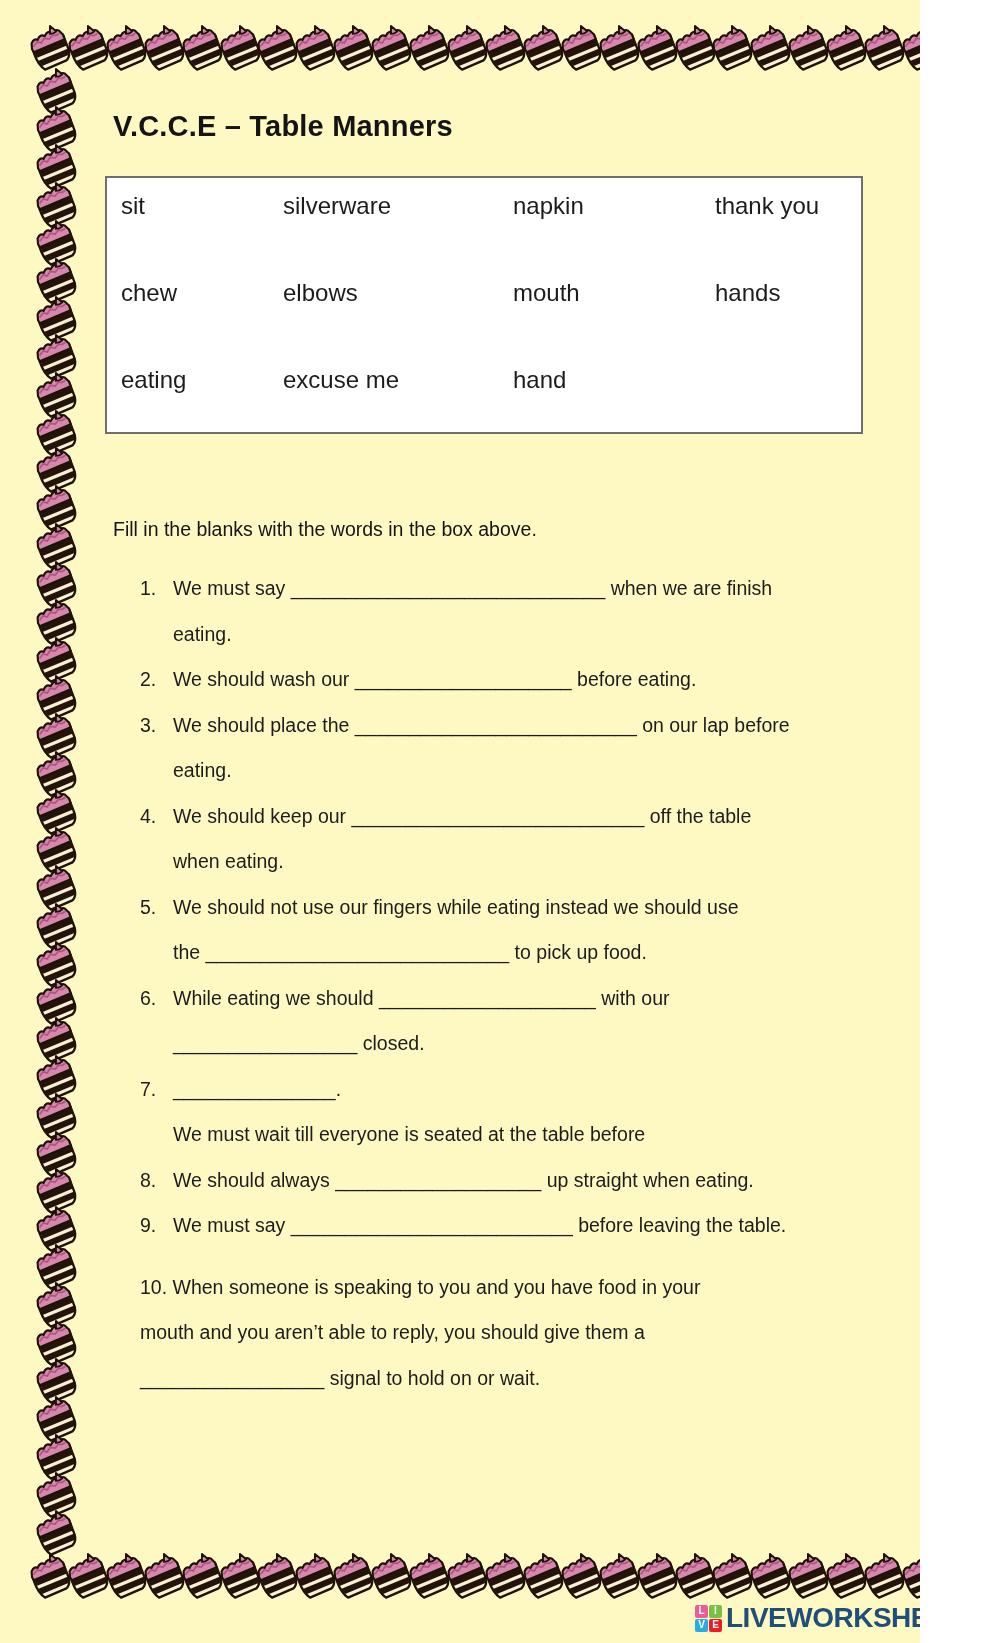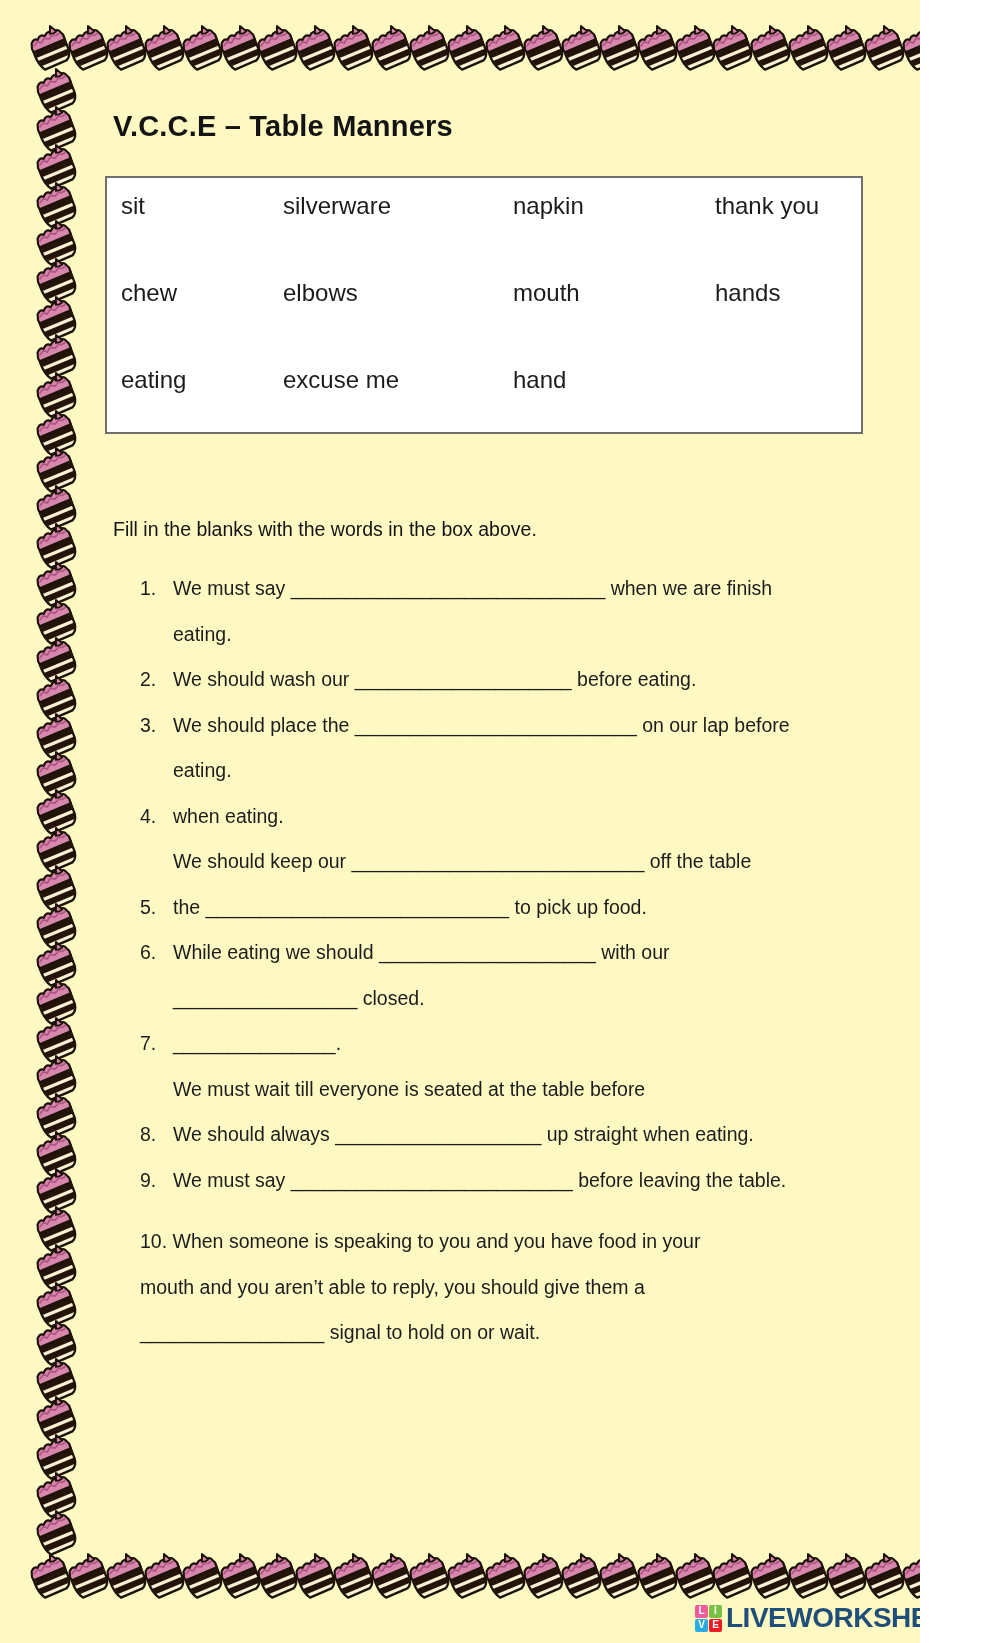--- a/index.html
+++ b/index.html
@@ -460,25 +460,26 @@
         <span class="qnum">2.</span>
         <div class="qline">We should wash our ____________________ before eating.</div>
       </div>
       <div class="q q-indent">
         <span class="qnum">3.</span>
         <div class="qline">We should place the __________________________ on our lap before</div>
         <div class="qline">eating.</div>
       </div>
       <div class="q q-indent">
         <span class="qnum">4.</span>
+        <div class="qline">We should keep our ___________________________ off the table</div>
         <div class="qline">when eating.</div>
-        <div class="qline">We should keep our ___________________________ off the table</div>
       </div>
       <div class="q q-indent">
         <span class="qnum">5.</span>
+        <div class="qline">We should not use our fingers while eating instead we should use</div>
         <div class="qline">the ____________________________ to pick up food.</div>
       </div>
       <div class="q q-indent">
         <span class="qnum">6.</span>
         <div class="qline">While eating we should ____________________ with our</div>
         <div class="qline">_________________ closed.</div>
       </div>
       <div class="q q-indent">
         <span class="qnum">7.</span>
         <div class="qline">_______________.</div>

